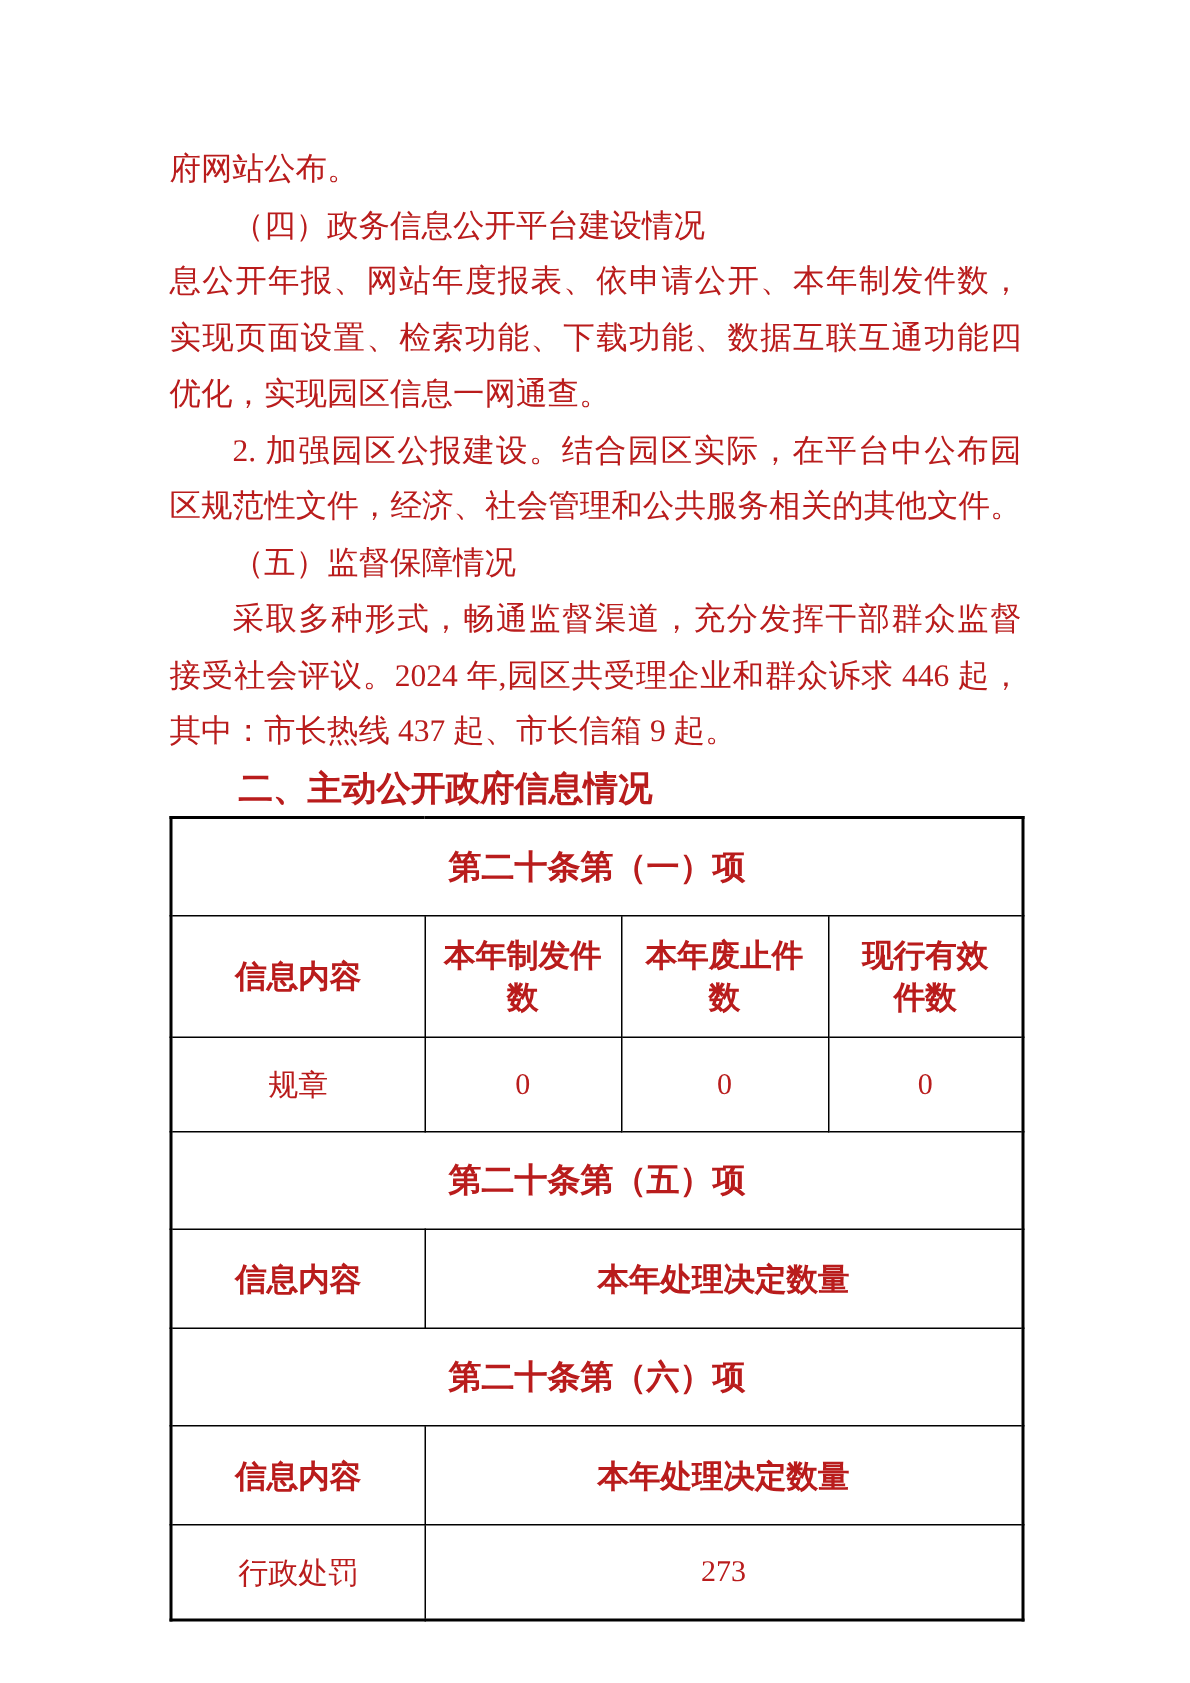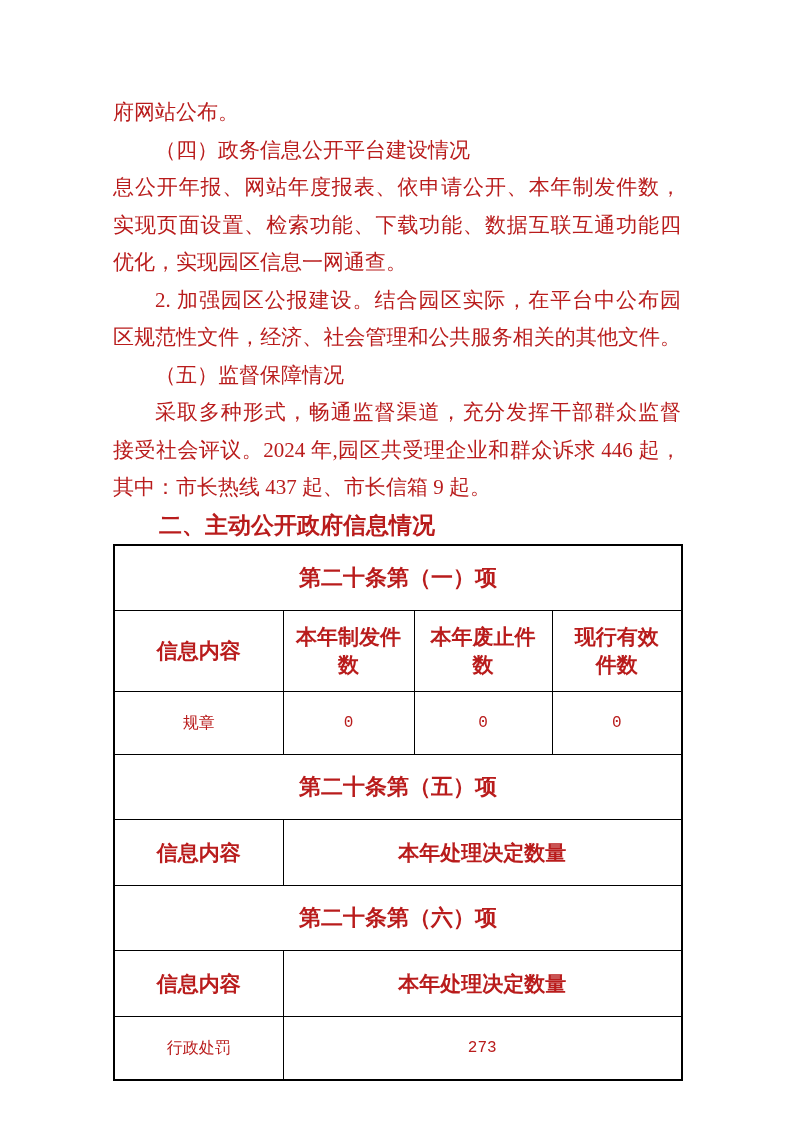--- a/index.html
+++ b/index.html
@@ -60,22 +60,22 @@
     font-size: 22px;
     height: 40px;
   }
   tr.t-head td {
     font-family: "Liberation Sans", sans-serif;
     font-weight: 700;
     font-size: 21px;
     height: 41px;
   }
   tr.t-data td {
-    font-family: Liberation Mono, monospace;
-    font-size: 16px;
+    font-family: Liberation Serif, serif;
+    font-size: 20px;
     height: 38px;
   }
 </style>
 </head>
 <body>
 
 <div class="page">
   <div class="content">
 
     <div class="bline">府网站公布。</div>

